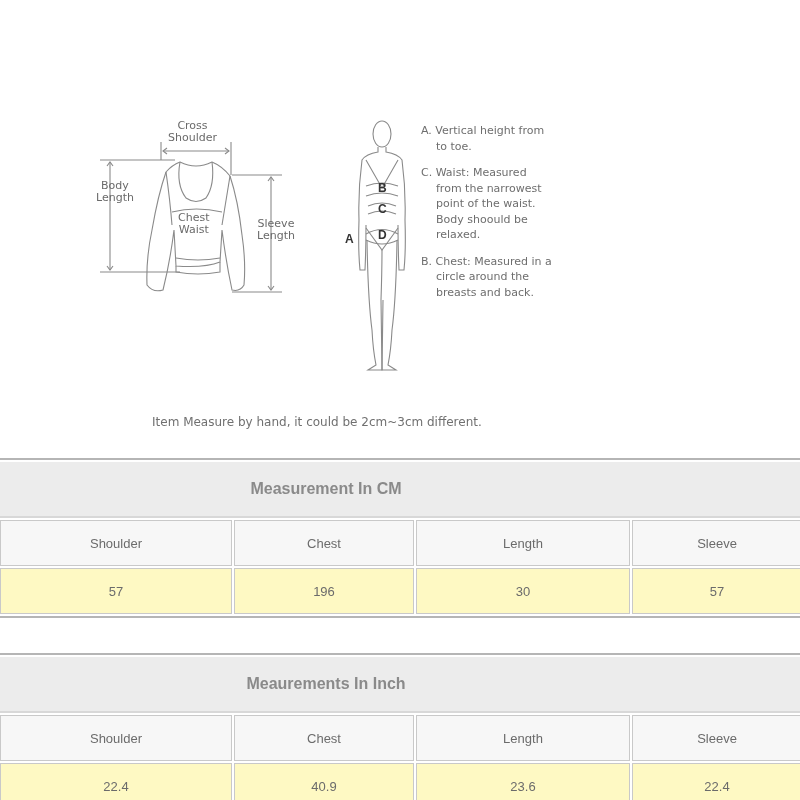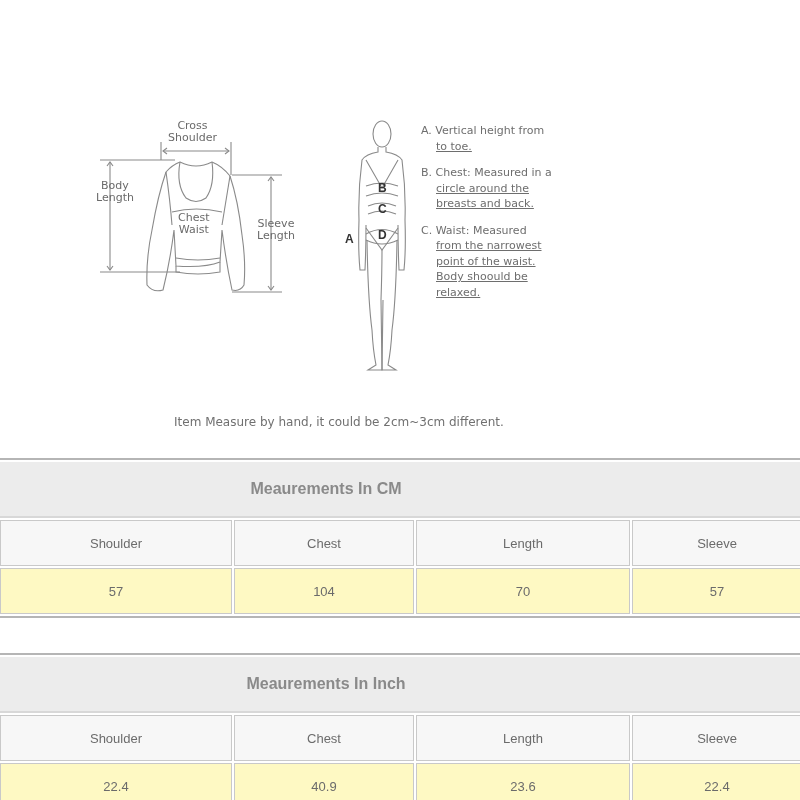--- a/index.html
+++ b/index.html
@@ -1,24 +1,24 @@
 <!DOCTYPE html>
 <html><head>
   <meta charset="utf-8">
   <style>
     html, body { margin: 0; padding: 0; background: #ffffff; }
     body { width: 800px; height: 800px; position: relative; overflow: hidden; font-family: "Liberation Sans", sans-serif; }
     .figure-area { position: absolute; left: 0; top: 0; width: 800px; height: 450px; }
     .diagram-svg { position: absolute; left: 0; top: 0; }
     .lbl { position: absolute; font-family: "DejaVu Sans", sans-serif; font-size: 11px; color: #6a6a6a; line-height: 12px; text-align: center; white-space: nowrap; }
-    .note { position: absolute; left: 152px; top: 415px; font-family: "DejaVu Sans", sans-serif; font-size: 12px; color: #707070; white-space: nowrap; margin-left: 22px; }
+    .note { position: absolute; left: 152px; top: 415px; font-family: "DejaVu Sans", sans-serif; font-size: 12px; color: #707070; white-space: nowrap; }
     .legend { position: absolute; left: 421px; top: 123px; width: 150px; font-family: "DejaVu Sans", sans-serif; font-size: 11px; color: #6e6e6e; line-height: 15.5px; }
     .legend-item { margin-bottom: 11px; }
     .legend-item .first { display: block; }
-    .legend-item .rest { display: block; padding-left: 15px; white-space: pre-line; text-decoration: underline; }
+    .legend-item .rest { display: block; padding-left: 15px; white-space: pre-line; }
     .letter { position: absolute; font-family: "Liberation Sans", sans-serif; font-weight: bold; font-size: 12px; color: #333; }
 
     .size-table { position: absolute; left: -2px; width: 806px; border-collapse: separate; border-spacing: 2px; border-top: 2px solid #b5b5b5; border-bottom: 2px solid #b5b5b5; background: #fff; }
     .size-table td { border: 1px solid #c9c9c9; text-align: center; font-family: "Liberation Sans", sans-serif; color: #6b6b6b; font-size: 13px; padding: 0; }
     .size-table .title-cell { background: #ececec; height: 54px; font-size: 16px; font-weight: bold; color: #8a8a8a; border: none; border-bottom: 2px solid #d8d8d8; }
     .size-table .title-cell span { position: relative; left: -75px; }
     .size-table .head-cell { background: #f7f7f7; height: 44px; }
     .size-table .val-cell { background: #fef9c3; height: 44px; }
     #table-cm { top: 458px; }
     #table-inch { top: 653px; }
@@ -94,57 +94,57 @@
   <span class="letter" style="left:378px; top:181px;">B</span>
   <span class="letter" style="left:378px; top:202px;">C</span>
   <span class="letter" style="left:378px; top:228px;">D</span>
 
   <div class="legend">
     <div class="legend-item">
       <span class="first">A. Vertical height from</span>
       <span class="rest">to toe.</span>
     </div>
     <div class="legend-item">
-      <span class="first">B. Chest: Measured in a</span>
-      <span class="rest">circle around the
-breasts and back.</span>
-    </div>
-    <div class="legend-item">
       <span class="first">C. Waist: Measured</span>
       <span class="rest">from the narrowest
 point of the waist.
 Body shoould be
 relaxed.</span>
+    </div>
+    <div class="legend-item">
+      <span class="first">B. Chest: Measured in a</span>
+      <span class="rest">circle around the
+breasts and back.</span>
     </div>
   </div>
 
   <div class="note">Item Measure by hand, it could be 2cm~3cm different.</div>
 </div>
 
 <table class="size-table" id="table-cm">
   <colgroup>
     <col style="width:232px">
       <col style="width:180px">
       <col style="width:214px">
       <col>
   </colgroup>
   <tbody>
       <tr>
-    <td class="title-cell" colspan="4"><span>Meaurements In CM</span></td>
+    <td class="title-cell" colspan="4"><span>Measurement In CM</span></td>
   </tr>
   <tr>
     <td class="head-cell">Shoulder</td>
     <td class="head-cell">Chest</td>
     <td class="head-cell">Length</td>
     <td class="head-cell">Sleeve</td>
   </tr>
   <tr>
     <td class="val-cell">57</td>
-    <td class="val-cell">104</td>
-    <td class="val-cell">70</td>
+    <td class="val-cell">196</td>
+    <td class="val-cell">30</td>
     <td class="val-cell">57</td>
   </tr>
 </tbody>
   </table>
 
 <table class="size-table" id="table-inch">
   <colgroup>
     <col style="width:232px">
       <col style="width:180px">
       <col style="width:214px">

